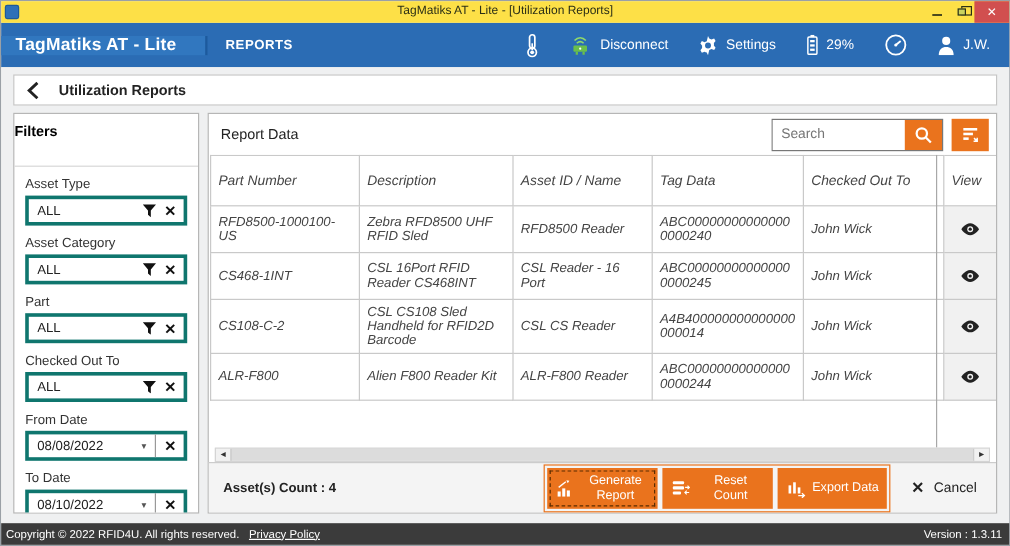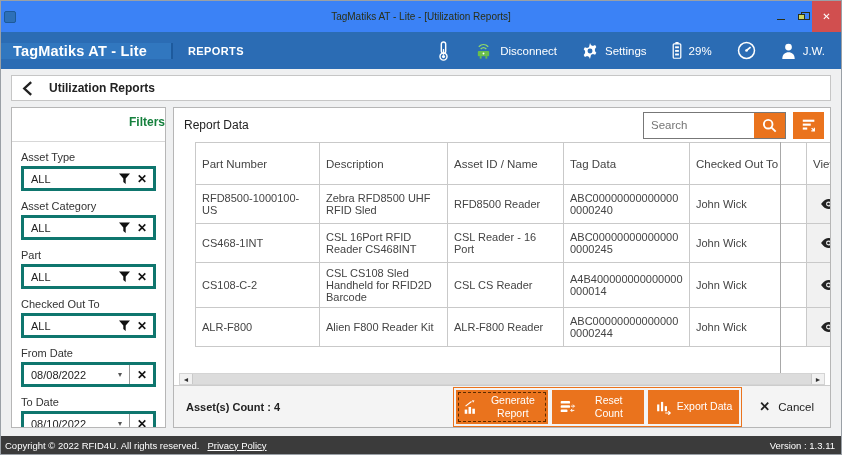--- a/index.html
+++ b/index.html
@@ -1,20 +1,20 @@
 <!DOCTYPE html>
 <html><head>
 <meta charset="utf-8">
 <style>
   * { margin:0; padding:0; box-sizing:border-box; }
   html,body { width:842px; height:455px; font-family:"Liberation Sans", sans-serif; background:#eff0f1; overflow:hidden; }
   .window { width:842px; height:455px; display:flex; flex-direction:column; border:1px solid #9aa0a6; }
 
   
-  .titlebar { height:31px; background:#3b82f6; display:flex; align-items:center; position:relative; flex:none; }
+  .titlebar { height:18px; background:#fde047; display:flex; align-items:center; position:relative; flex:none; }
   .app-ico { width:12px; height:12px; margin-left:3px; background:#2d70b8; border:1px solid #1d5a99; border-radius:2px; }
   .tb-title { position:absolute; left:0; right:0; text-align:center; font-size:10px; color:#2b2f16; line-height:18px; }
   .win-btns { margin-left:auto; display:flex; height:100%; align-items:stretch; z-index:2; }
   .wbtn { width:21px; display:flex; align-items:center; justify-content:center; font-size:9px; color:#2b2f16; cursor:default; }
   .wbtn.close { width:29px; background:#d14f4f; color:#fff; font-size:10px; }
   .restore-glyph { width:7px; height:6px; border:1px solid #2b2f16; position:relative; background:#c9d35e; }
   .restore-glyph:before { content:""; position:absolute; left:2px; top:-3px; width:7px; height:6px; border:1px solid #2b2f16; z-index:-1; }
   .min-glyph { width:8px; height:1px; background:#2b2f16; border-bottom:1px solid #2b2f16; margin-top:5px; }
 
   
@@ -27,40 +27,40 @@
   
   .content { flex:1; background:#eff0f1; padding:6px 10px 8px; display:flex; flex-direction:column; min-height:0; }
   .breadcrumb { height:26px; background:#fff; border:1px solid #c6c6c6; display:flex; align-items:center; flex:none; }
   .bc-label { font-size:12px; font-weight:bold; color:#222; margin-left:16px; }
   .bc-chev { margin-left:10px; display:flex; align-items:center; }
 
   .bodyrow { display:flex; gap:7px; margin-top:6px; flex:1; min-height:0; }
 
   
   .filters { width:155px; background:#fff; border:1px solid #b6b6b6; flex:none; overflow:hidden; }
-  .f-title { text-align:right; font-size:12px; font-weight:bold; color:#15803d; padding:7px 0 12px; border-bottom:1px solid #d7d7d7; }
+  .f-title { text-align:left; font-size:12px; font-weight:bold; color:#000000; padding:7px 0 22px; border-bottom:1px solid #d7d7d7; }
   .fgroup { margin:9px 9px 0; }
   .flabel { font-size:11px; color:#333; margin-bottom:3px; }
   .fbox { height:25px; border:3px solid #0f766e; background:#fff; display:flex; align-items:center; padding:0 6px 0 7px; gap:7px; }
   .fbox input { flex:1; min-width:0; border:none; outline:none; font-size:11px; color:#222; font-family:"Liberation Sans",sans-serif; background:transparent; }
   .xglyph { font-size:12px; font-weight:bold; color:#111; line-height:1; cursor:default; }
   .ddarrow { font-size:8px; color:#555; }
   .vsep { width:1px; align-self:stretch; background:#999; }
 
   
   .report { flex:1; background:#fff; border:1px solid #b6b6b6; display:flex; flex-direction:column; min-width:0; }
   .r-top { height:34px; display:flex; align-items:center; padding:0 6px 0 10px; flex:none; }
   .r-title { font-size:12px; font-weight:normal; color:#222; }
   .searchwrap { margin-left:auto; display:flex; align-items:center; }
   .searchbox { display:flex; height:27px; border:1px solid #777; }
   .searchbox input { width:110px; border:none; outline:none; padding:0 7px; font-size:11.5px; color:#333; font-family:"Liberation Sans",sans-serif; }
   .sbtn { width:31px; background:#ea731d; border:none; display:flex; align-items:center; justify-content:center; cursor:default; }
   .fbtn { width:31px; height:27px; background:#ea731d; border:none; margin-left:7px; display:flex; align-items:center; justify-content:center; cursor:default; }
 
-  .tablewrap { flex:1; position:relative; overflow:hidden; padding:0 21px; }
+  .tablewrap { flex:1; position:relative; overflow:hidden; padding:0 1px;font-style:italic; }
   table { width:100%; border-collapse:collapse; table-layout:fixed; }
   th,td { border:1px solid #c9c9c9; font-size:11px; color:#444; padding:4px 6px; vertical-align:middle; text-align:left; font-weight:normal; }
   th { height:42px; font-size:11.5px; }
   td { height:39px; }
   col.c-part{width:124px} col.c-desc{width:128px} col.c-asset{width:116px} col.c-tag{width:126px} col.c-out{width:117px} col.c-view{width:44px}
   td.tag { word-break:break-all; }
   td.view { background:#f1f1f1; text-align:center; cursor:default; }
   .frozenline { position:absolute; top:0; bottom:0; right:49px; width:1px; background:#a8a8a8; }
 
   .hscroll { height:12px; margin:0 5px; background:#f1f1f1; border:1px solid #d4d4d4; display:flex; align-items:stretch; flex:none; }

